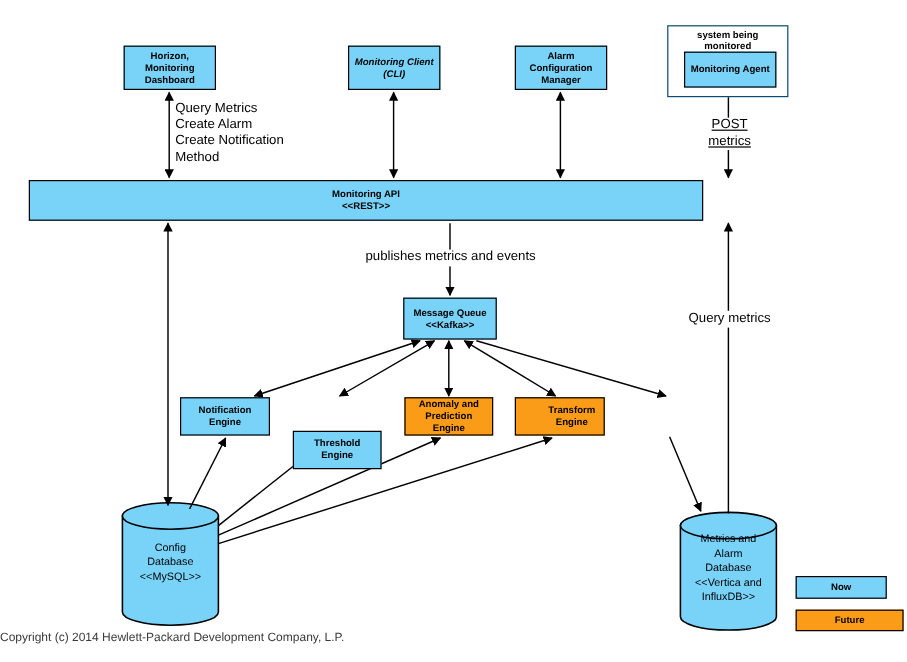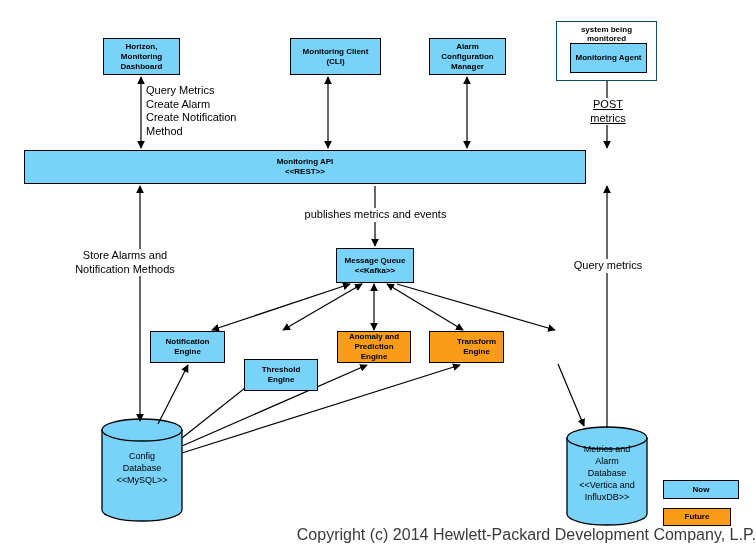--- a/index.html
+++ b/index.html
@@ -27,21 +27,21 @@
     position:absolute; z-index:2; font-size:11px; line-height:13.5px;
     white-space:pre-line; background:#fff;
   }
   .center { text-align:center; }
   .dbtext {
     position:absolute; z-index:2; font-size:9px; line-height:12px;
     text-align:center; white-space:pre-line;
   }
   .footer {
     position:absolute; z-index:2; left:0; right:0; top:526px;
-    text-align:right; font-size:16px; color:#3a3a3a;
+    text-align:left; font-size:10px; color:#3a3a3a;
   }
 </style>
 </head>
 <body>
 
 <div class="canvas">
 
   <svg class="connectors" width="756" height="552" viewBox="0 0 756 552">
     <defs>
       <marker id="ah" viewBox="0 0 10 10" refX="9" refY="5" markerWidth="6.5" markerHeight="6.5" orient="auto-start-reverse">
@@ -79,21 +79,21 @@
       <line x1="182" y1="446" x2="367" y2="365" marker-end="url(#ah)"></line>
       <line x1="182" y1="453" x2="460" y2="365" marker-end="url(#ah)"></line>
 
       <line x1="558" y1="364" x2="584" y2="426" marker-end="url(#ah)"></line>
     </g>
   </svg>
 
   <div class="node blue" style="left:103px; top:38px; width:77px; height:37px;">Horizon,
 Monitoring
 Dashboard</div>
-  <div class="node blue" style="left:290px; top:38px; width:91px; height:37px;">Monitoring Client
+  <div class="node blue" style="left:290px; top:38px; width:77px; height:37px;font-style:italic;">Monitoring Client
 (CLI)</div>
   <div class="node blue" style="left:429px; top:38px; width:77px; height:37px;">Alarm
 Configuration
 Manager</div>
 
   <div class="sysbox" style="left:556px; top:21px; width:101px; height:60px;">
     <div class="syslabel">system being
 monitored</div>
     <div class="node blue" style="left:13px; top:21px; width:77px; height:30px;">Monitoring Agent</div>
   </div>
@@ -123,22 +123,20 @@
 &lt;&lt;Vertica and
 InfluxDB&gt;&gt;</div>
 
   <div class="freelabel" style="left:146px; top:84px; width:122px;">Query Metrics
 Create Alarm
 Create Notification
 Method</div>
   <div class="freelabel center" style="left:578px; top:98px; width:60px;text-decoration:underline;">POST
 metrics</div>
   <div class="freelabel center" style="left:278px; top:208px; width:195px;">publishes metrics and events</div>
-  <div class="freelabel center" style="left:52px; top:249px; width:146px;">Store Alarms and
-Notification Methods</div>
   <div class="freelabel center" style="left:568px; top:259px; width:80px;">Query metrics</div>
 
   <div class="node blue" style="left:663px; top:480px; width:76px; height:19px;">Now</div>
-  <div class="node orange" style="left:663px; top:508px; width:68px; height:18px;">Future</div>
+  <div class="node orange" style="left:663px; top:508px; width:90px; height:18px;">Future</div>
 
   <div class="footer">Copyright (c) 2014 Hewlett-Packard Development Company, L.P.</div>
 
 </div>
 
 </body></html>

